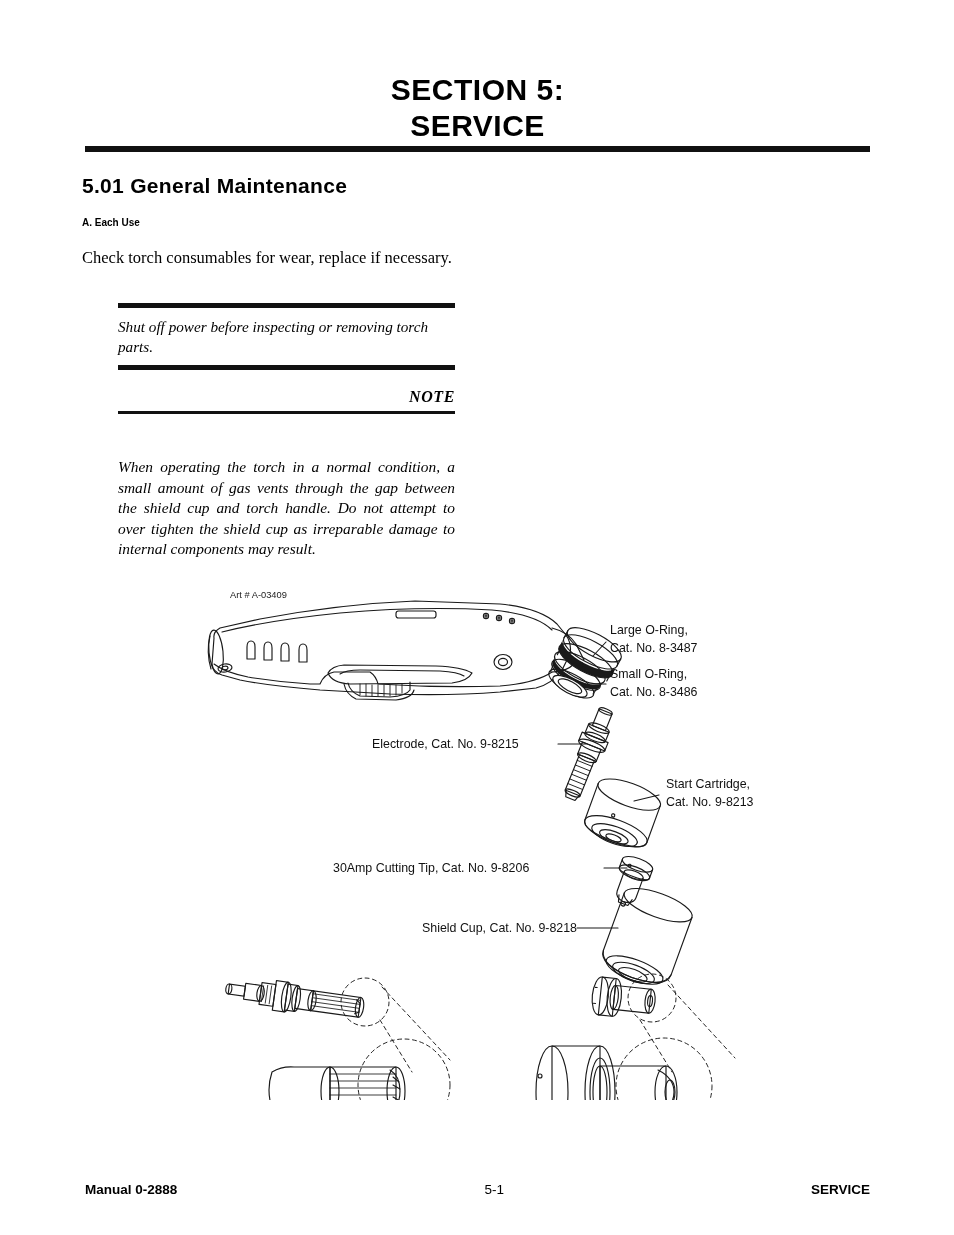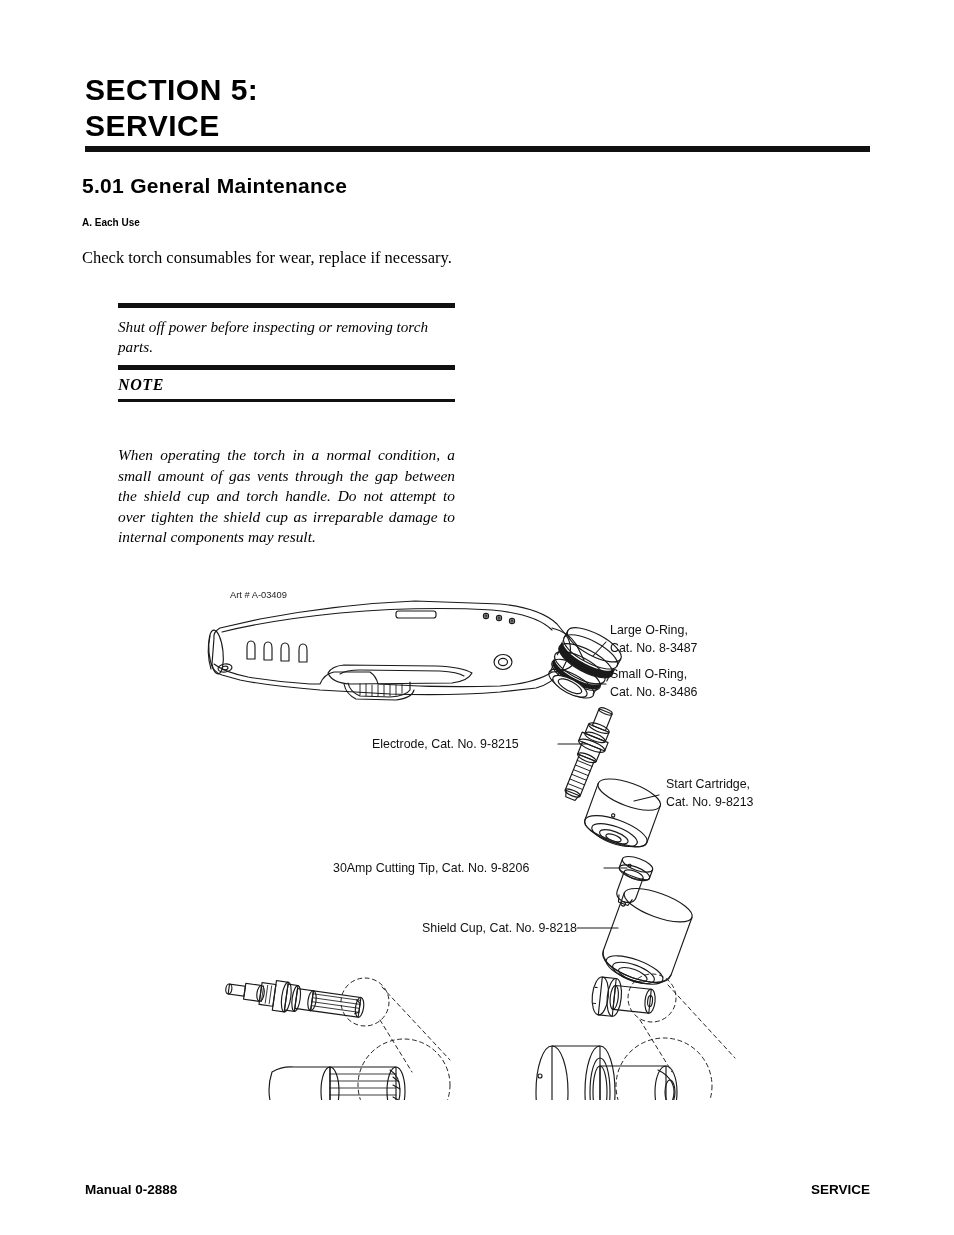--- a/index.html
+++ b/index.html
@@ -15,21 +15,21 @@
     color: #000;
     overflow: hidden;
   }
 
   
   #section-header {
     position: absolute;
     left: 85px;
     top: 72px;
     width: 785px;
-    text-align: left;
+    text-align: center;
     font-family: "Liberation Sans", sans-serif;
     font-weight: bold;
     font-size: 30px;
     letter-spacing: 0.5px;
     line-height: 36px;
   }
   #section-header .line2 { display: block; }
 
   #header-rule {
     position: absolute;
@@ -105,27 +105,27 @@
     letter-spacing: 0.5px;
   }
   #warning-body {
     font-family: "Liberation Serif", serif;
     font-style: italic;
     font-size: 15.2px;
     padding: 9px 0 8px 0;
     line-height: 20px;
   }
   #note-word {
-    text-align: left;
+    text-align: right;
     font-family: "Liberation Serif", serif;
     font-style: italic;
     font-weight: bold;
     font-size: 16px;
     letter-spacing: 0.6px;
-    padding: 6px 0 5px 0;
+    padding: 18px 0 5px 0;
   }
   #note-body {
     font-family: "Liberation Serif", serif;
     font-style: italic;
     font-size: 15.4px;
     line-height: 20.5px;
     text-align: justify;
     padding-top: 11px;
     margin-top: 32px;
   }
@@ -468,14 +468,15 @@
       <circle cx="464" cy="506" r="48" stroke-dasharray="4 3.5" stroke-width="0.95"></circle>
       <text class="worn-label" x="416" y="600" stroke="none" fill="#111">Worn Tip</text>
     </g>
 
   </g>
 </svg>
 </div>
 
 <div id="footer">
   <div id="footer-manual">Manual 0-2888</div>
+  <div id="footer-page">5-1</div>
   <div id="footer-section">SERVICE</div>
 </div>
 
 </body></html>

